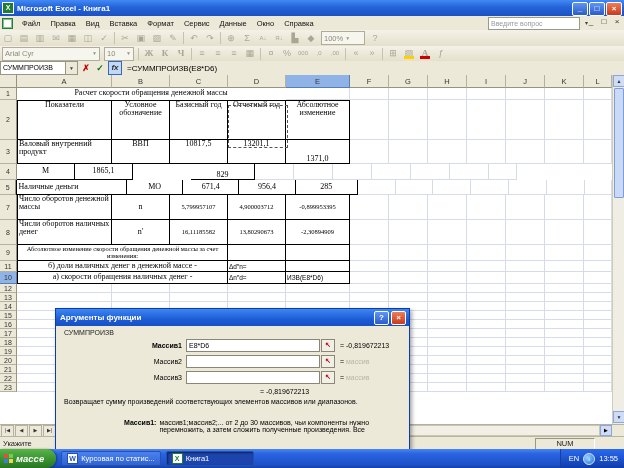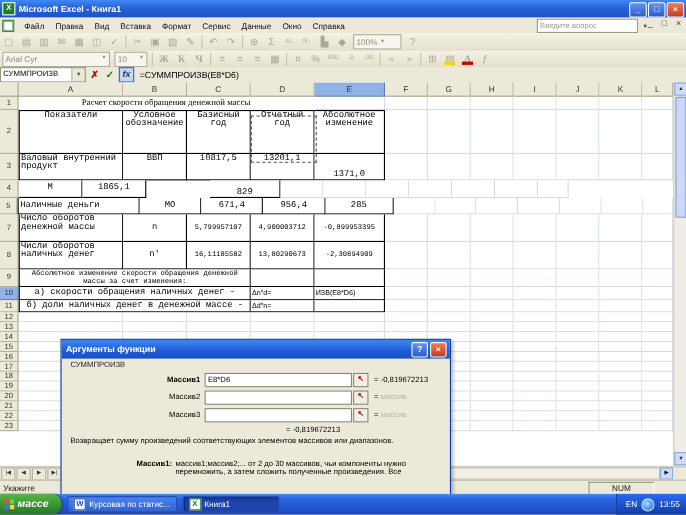--- a/index.html
+++ b/index.html
@@ -59,21 +59,21 @@
   .colh,.rowh{box-sizing:border-box;background:#ece9d8;color:#333;font-size:7.5px;
     display:flex;align-items:center;justify-content:center;
     border-right:1px solid #b5b19e;border-bottom:1px solid #96927e;}
   .rowh{width:17px;font-size:7px;border-bottom:1px solid #b5b19e;border-right:1px solid #96927e;}
   .colh.sel,.rowh.sel{background:#8fb3e6;border-color:#5a7db0;}
   .cell{box-sizing:border-box;height:100%;display:flex;align-items:center;justify-content:center;
     overflow:hidden;font:8px "Liberation Serif",serif;color:#000;background:#fff;
     border-right:1px solid transparent;border-bottom:1px solid transparent;padding:0 1px;
     text-align:center;line-height:1.05;}
   .cell.g{border-right-color:#d5dbe7;border-bottom-color:#d5dbe7;}
-  .cell.b{border-right-color:#000;border-bottom-color:#000;font-family:Liberation Mono, monospace;}
+  .cell.b{border-right-color:#000;border-bottom-color:#000;}
   .cell.bt{border-top:1px solid #000;}
   .cell.bl{border-left:1px solid #000;}
   .cell.al{justify-content:flex-start;text-align:left;}
   .cell.vt{align-items:flex-start;}
   .cell.vb{align-items:flex-end;}
   .cell.fs{font-size:6.5px;}
   .cell.fx2{font:6.5px "Liberation Sans",sans-serif;}
   #ants{position:absolute;left:228px;top:105px;width:58px;height:41px;border:1.6px dashed #555;
     pointer-events:none;background:transparent;}
   
@@ -377,38 +377,38 @@
         <div class="cell b" style="width: 58px;"></div>
         <div class="cell b" style="width: 64px;"></div>
         <div class="cell g" style="width: 39px;"></div>
         <div class="cell g" style="width: 39px;"></div>
         <div class="cell g" style="width: 39px;"></div>
         <div class="cell g" style="width: 39px;"></div>
         <div class="cell g" style="width: 39px;"></div>
         <div class="cell g" style="width: 39px;"></div>
         <div class="cell g" style="width: 28px;"></div>
       </div>
+      <div class="srow" style="height: 11px;">
+        <div class="rowh">11</div>
+        <div class="cell b bl" style="width: 211px;">б) доли наличных денег в денежной массе -</div>
+        <div class="cell b al fx2" style="width: 58px;">Δd″n=</div>
+        <div class="cell b" style="width: 64px;"></div>
+        <div class="cell g" style="width: 39px;"></div>
+        <div class="cell g" style="width: 39px;"></div>
+        <div class="cell g" style="width: 39px;"></div>
+        <div class="cell g" style="width: 39px;"></div>
+        <div class="cell g" style="width: 39px;"></div>
+        <div class="cell g" style="width: 39px;"></div>
+        <div class="cell g" style="width: 28px;"></div>
+      </div>
       <div class="srow" style="height: 12px;">
         <div class="rowh sel">10</div>
         <div class="cell b bl" style="width: 211px;">а) скорости обращения наличных денег -</div>
         <div class="cell b al fx2" style="width: 58px;">Δn″d=</div>
         <div class="cell b al fx2" style="width: 64px;">ИЗВ(E8*D6)</div>
-        <div class="cell g" style="width: 39px;"></div>
-        <div class="cell g" style="width: 39px;"></div>
-        <div class="cell g" style="width: 39px;"></div>
-        <div class="cell g" style="width: 39px;"></div>
-        <div class="cell g" style="width: 39px;"></div>
-        <div class="cell g" style="width: 39px;"></div>
-        <div class="cell g" style="width: 28px;"></div>
-      </div>
-      <div class="srow" style="height: 11px;">
-        <div class="rowh">11</div>
-        <div class="cell b bl" style="width: 211px;">б) доли наличных денег в денежной массе -</div>
-        <div class="cell b al fx2" style="width: 58px;">Δd″n=</div>
-        <div class="cell b" style="width: 64px;"></div>
         <div class="cell g" style="width: 39px;"></div>
         <div class="cell g" style="width: 39px;"></div>
         <div class="cell g" style="width: 39px;"></div>
         <div class="cell g" style="width: 39px;"></div>
         <div class="cell g" style="width: 39px;"></div>
         <div class="cell g" style="width: 39px;"></div>
         <div class="cell g" style="width: 28px;"></div>
       </div>
       <div class="srow" style="height: 9px;">
         <div class="rowh">12</div>

